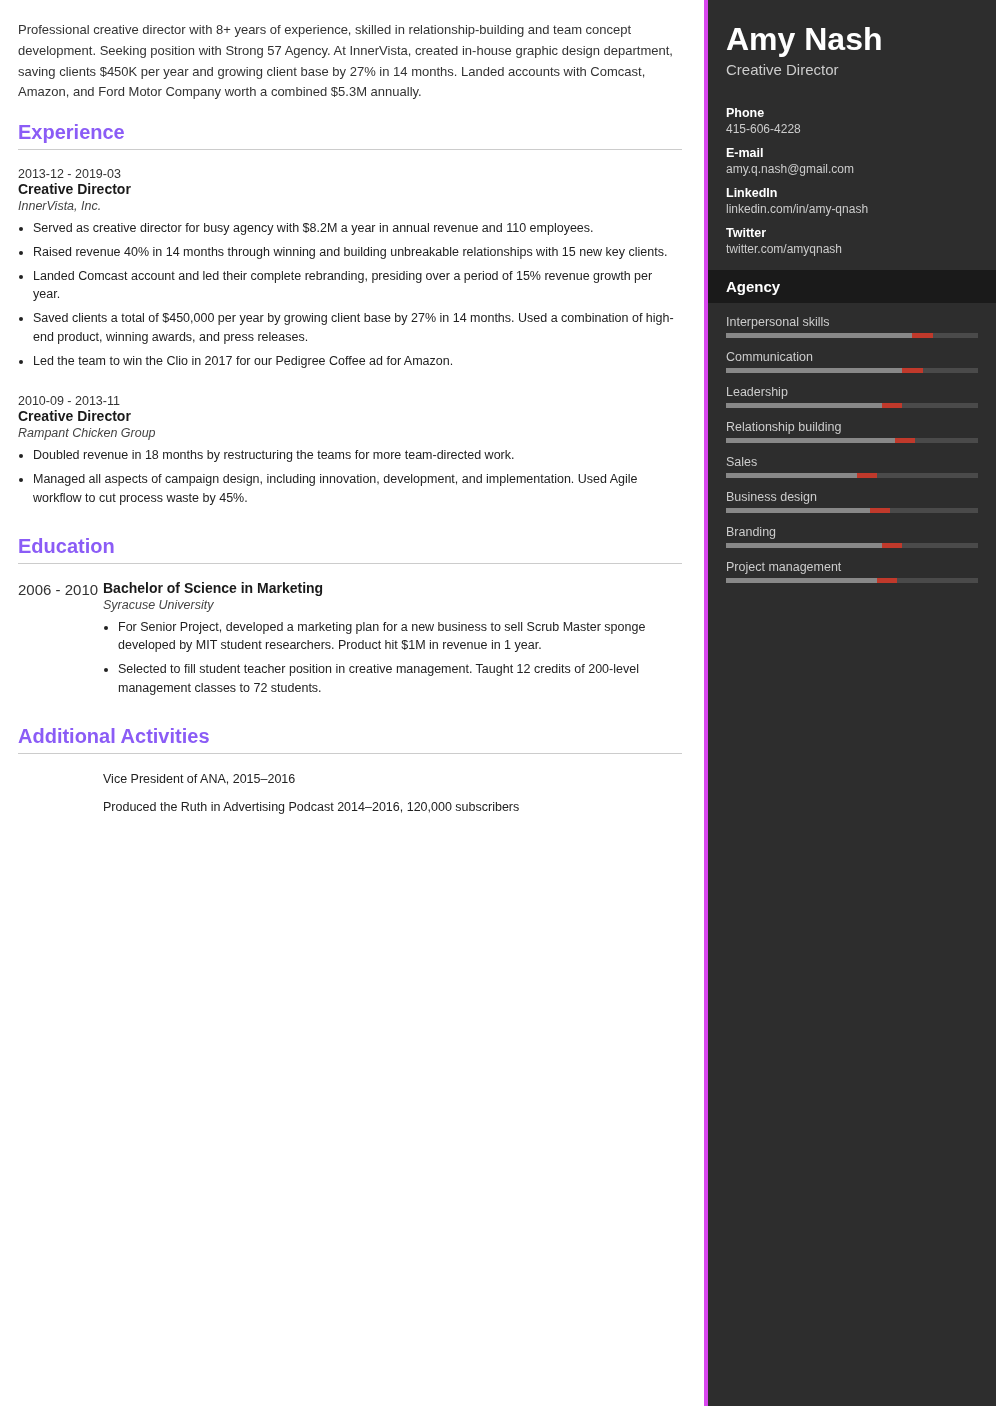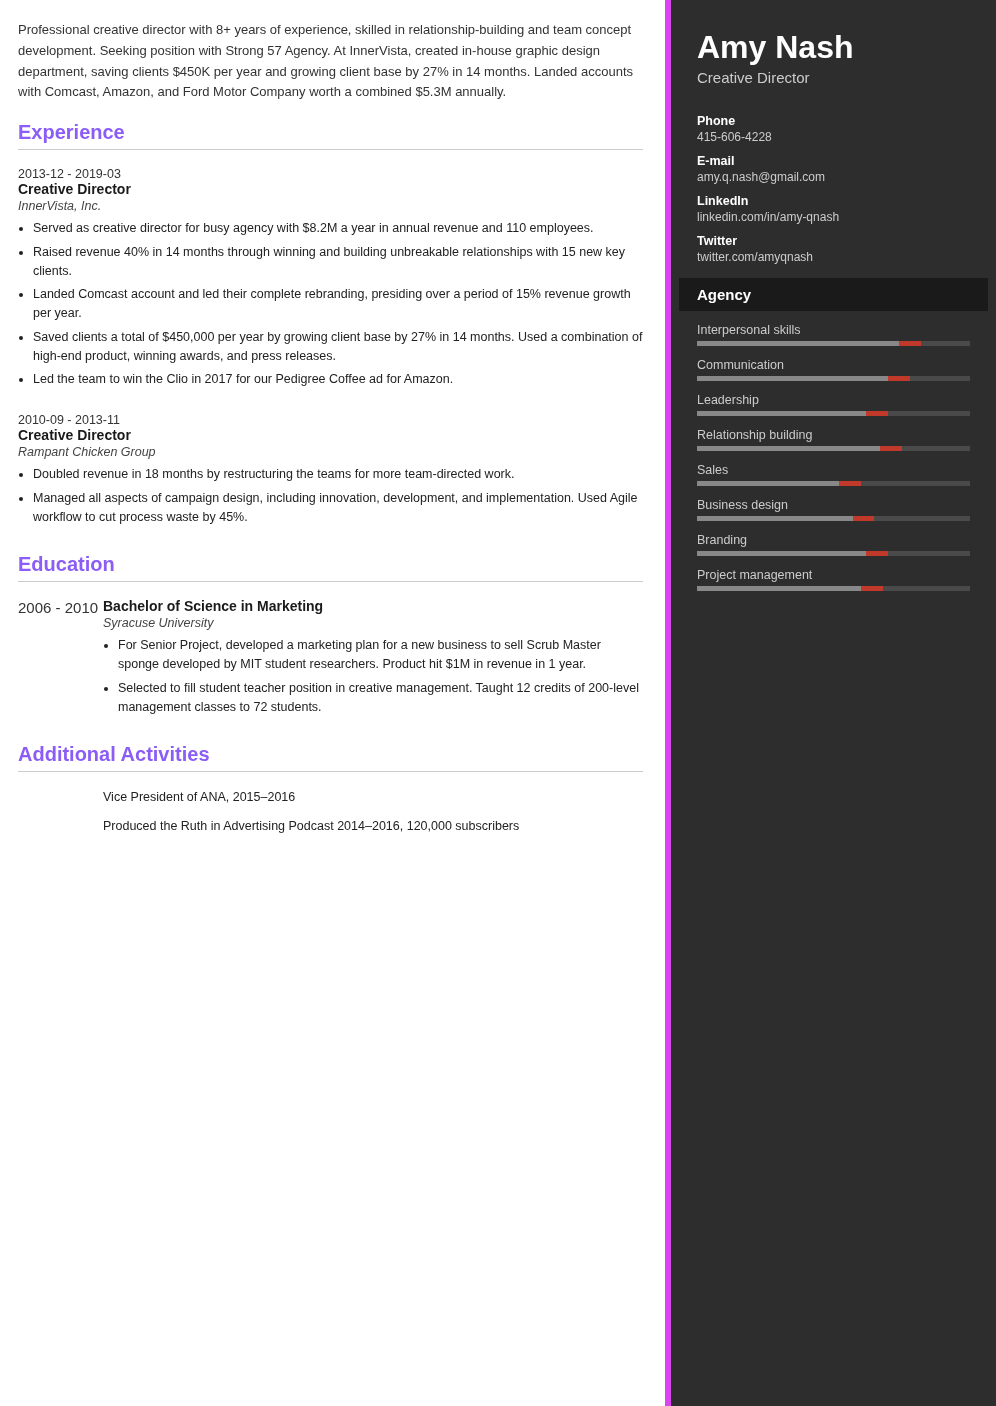--- a/index.html
+++ b/index.html
@@ -2,21 +2,21 @@
 <html><head>
   <meta charset="utf-8">
   <style>
     * { box-sizing: border-box; margin: 0; padding: 0; }
     body { font-family: Arial, sans-serif; font-size: 13px; color: #222; background: #fff; display: flex; min-height: 1406px; width: 996px; }
 
     
     .left-col {
       flex: 1;
       padding: 20px 22px 20px 18px;
-      border-right: 6px solid #d946ef;
+      border-right: 4px solid #d946ef;
     }
 
     .summary {
       font-size: 13px;
       line-height: 1.6;
       color: #333;
       margin-bottom: 18px;
     }
 
     .section-title {
@@ -42,24 +42,24 @@
     .edu-dates { min-width: 85px; font-size: 15px; color: #333; padding-top: 1px; }
     .edu-content { flex: 1; }
     .edu-degree { font-size: 14px; font-weight: bold; color: #1a1a1a; margin-bottom: 2px; }
     .edu-school { font-style: italic; color: #444; font-size: 12.5px; margin-bottom: 6px; }
     .edu-bullets { padding-left: 15px; }
     .edu-bullets li { margin-bottom: 5px; line-height: 1.5; font-size: 12.5px; }
     .activity-item { margin-bottom: 10px; font-size: 12.5px; line-height: 1.5; margin-left: 85px; }
 
     
     .right-col {
-      width: 325px;
+      width: 288px;
       background: #2d2d2d;
       color: #e0e0e0;
-      padding: 8px;
+      padding: 0;
       flex-shrink: 0;
     }
 
     .profile-header {
       background: #2d2d2d;
       padding: 22px 18px 18px 18px;
     }
 
     .profile-name {
       font-size: 32px;

